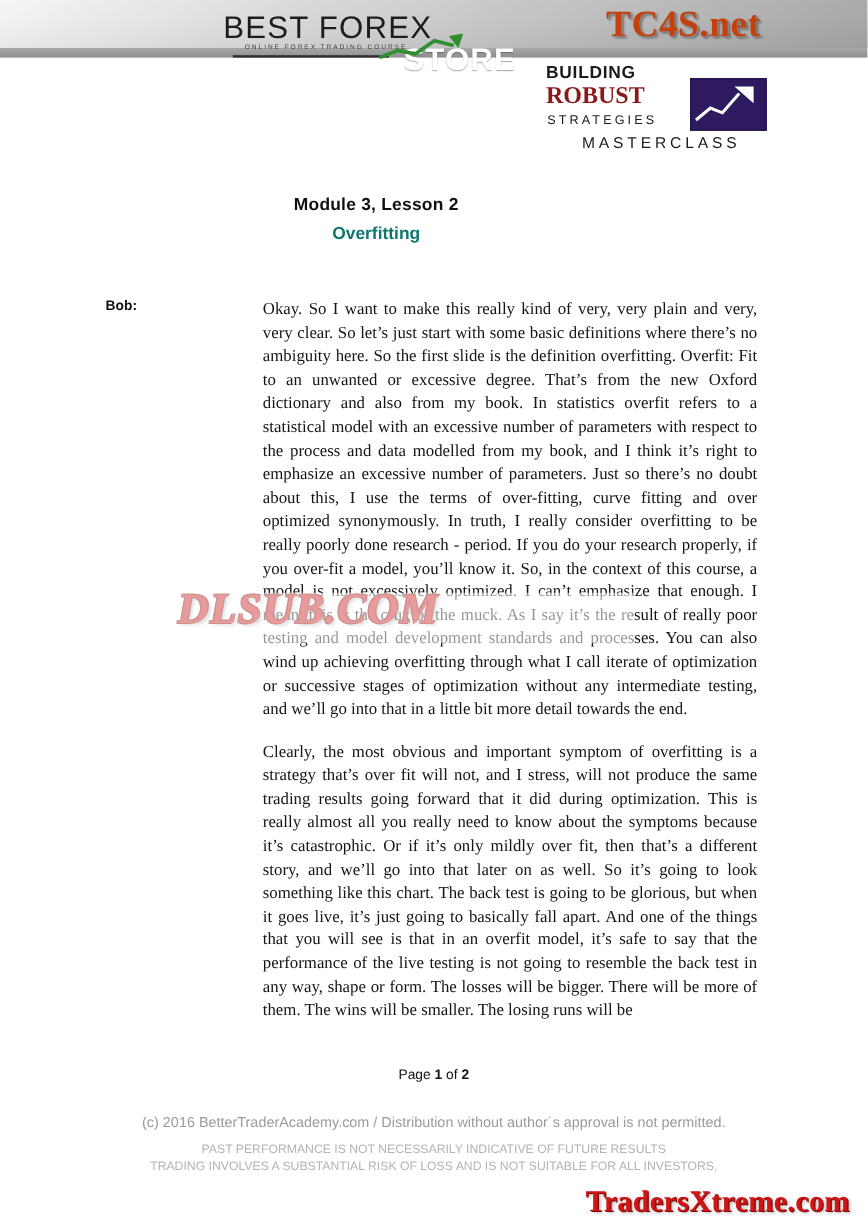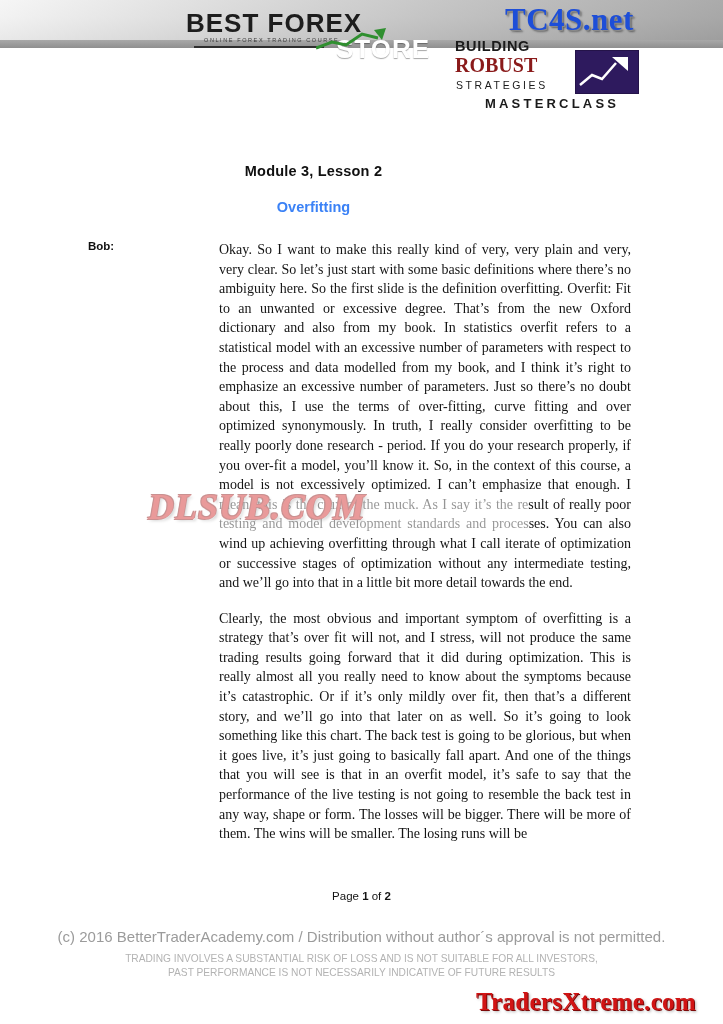--- a/index.html
+++ b/index.html
@@ -48,21 +48,21 @@
     left: 186px;
     top: 8px;
     width: 290px;
     height: 42px;
   }
   .bfs-best {
     position: absolute;
     left: 0;
     top: 0;
     font-family: "Liberation Sans", sans-serif;
-    font-weight: bold;
+    font-weight: normal;
     font-size: 26px;
     letter-spacing: 1px;
     color: #1d1d1d;
     white-space: nowrap;
     text-align: right;
   }
   .bfs-store {
     position: absolute;
     left: 150px;
     top: 0px;
@@ -98,31 +98,31 @@
     top: 20px;
   }
 
   .tc4s {
     position: absolute;
     left: 505px;
     top: 2px;
     font-family: "Liberation Serif", serif;
     font-weight: bold;
     font-size: 31px;
-    color: #1d4ed8;
+    color: #c2410c;
     letter-spacing: 0.5px;
     text-shadow: 1px 1px 0 #8a8a8a, 2px 2px 2px rgba(0,0,0,0.45);
     white-space: nowrap;
   }
 
   
   .mc-logo {
     position: absolute;
     left: 450px;
-    top: 38px;
+    top: 53px;
     width: 200px;
     height: 78px;
   }
   .mc-building {
     position: absolute;
     left: 5px;
     top: 0px;
     font-family: "Liberation Sans", sans-serif;
     font-weight: bold;
     font-size: 14.5px;
@@ -147,21 +147,21 @@
     font-size: 10.5px;
     letter-spacing: 2.6px;
     color: #1a1a1a;
     text-align: center;
   }
   .mc-master {
     position: absolute;
     left: 35px;
     top: 58px;
     font-family: "Liberation Sans", sans-serif;
-    font-weight: bold;
+    font-weight: normal;
     font-size: 13px;
     letter-spacing: 3.2px;
     color: #1a1a1a;
   }
   .mc-box {
     position: absolute;
     left: 125px;
     top: 12px;
     width: 62px;
     height: 42px;
@@ -185,27 +185,27 @@
     font-family: "Liberation Sans", sans-serif;
     font-weight: bold;
     font-size: 14.5px;
     color: #101010;
     letter-spacing: 0.2px;
   }
   .doc-subtitle {
     font-family: "Liberation Sans", sans-serif;
     font-weight: bold;
     font-size: 14.5px;
-    color: #3b82f6;
-    margin-top: 20px;
+    color: #0f766e;
+    margin-top: 8px;
   }
 
   .transcript {
     position: relative;
-    margin-top: 25px;
+    margin-top: 46px;
     padding-left: 88px;
     padding-right: 68px;
   }
   .speaker {
     position: absolute;
     left: 88px;
     top: 0;
     font-family: "Liberation Sans", sans-serif;
     font-weight: bold;
     font-size: 11.5px;
@@ -267,41 +267,41 @@
     color: #141414;
   }
   .page-label b { font-weight: bold; }
   .copyright {
     position: absolute;
     top: 928px;
     left: 0;
     width: 723px;
     text-align: center;
     font-family: "Liberation Sans", sans-serif;
-    font-size: 15px;
+    font-size: 12px;
     color: #9b9b9b;
   }
   .risk {
     position: absolute;
     top: 952px;
     left: 0;
     width: 723px;
     text-align: center;
     font-family: "Liberation Sans", sans-serif;
     font-size: 10.2px;
     line-height: 14px;
     color: #b3b3b3;
   }
   .tx-brand {
     position: absolute;
     top: 988px;
     left: 0;
     width: 722px;
     text-align: right;
-    padding-right: 26px;
+    padding-right: 14px;
     box-sizing: border-box;
     font-family: "Liberation Serif", serif;
     font-weight: bold;
     font-size: 25px;
     color: #d11414;
     text-shadow: 1px 1px 0 #7d0909, 2px 2px 3px rgba(0,0,0,0.3);
     letter-spacing: 0.3px;
   }
 </style>
 </head>
@@ -361,17 +361,17 @@
   <div class="wm-text">DLSUB.COM</div>
 </div>
 
 <div class="page-label">
   <span>Page </span><b>1</b><span> of </span><b>2</b>
 </div>
 
 <div class="copyright">(c) 2016 BetterTraderAcademy.com / Distribution without author´s approval is not permitted.</div>
 
 <div class="risk">
+  <div>PAST PERFORMANCE IS NOT NECESSARILY INDICATIVE OF FUTURE RESULTS</div>
   <div>TRADING INVOLVES A SUBSTANTIAL RISK OF LOSS AND IS NOT SUITABLE FOR ALL INVESTORS,</div>
-  <div>PAST PERFORMANCE IS NOT NECESSARILY INDICATIVE OF FUTURE RESULTS</div>
 </div>
 
 <div class="tx-brand">TradersXtreme.com</div>
 
 </body></html>

